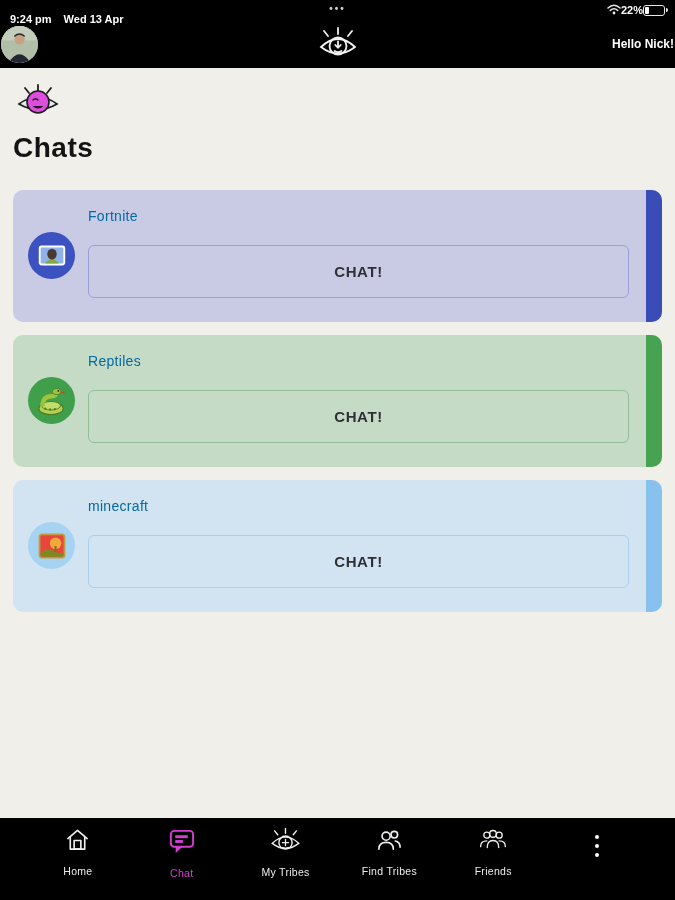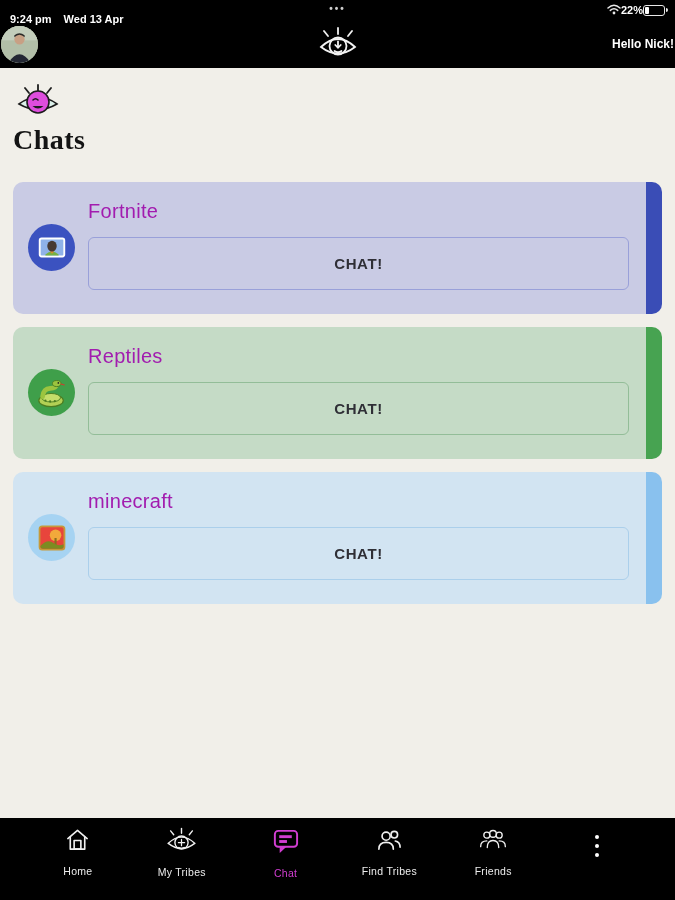--- a/index.html
+++ b/index.html
@@ -19,29 +19,29 @@
 
   
   .header { height:48px; background:#000; display:flex; align-items:center; justify-content:space-between; padding:0 1px; }
   .avatar { width:37px; height:37px; border-radius:50%; overflow:hidden; background:#b6c2ab; flex:0 0 auto; }
   .greeting { color:#fff; font-size:12px; font-weight:700; }
   .logo-wrap { position:absolute; left:50%; transform:translateX(-50%); top:26px; }
 
   
   .main { padding:14px 13px 0; }
   .brand-eye { margin-left:2px; }
-  .page-title { font-size:28px; font-weight:700; color:#141414; letter-spacing:0.5px; margin:0 0 26px;font-family:Liberation Serif, serif; }
+  .page-title { font-size:28px; font-weight:700; color:#141414; letter-spacing:0.5px; margin:8px 0 26px; }
 
   
   .card-row { display:flex; height:132px; margin-bottom:13px; }
   .card { position:relative; flex:1; border-radius:10px 0 0 10px; }
   .card-strip { width:16px; border-radius:0 10px 10px 0; }
   .chat-avatar { position:absolute; left:15px; top:42px; width:47px; height:47px; border-radius:50%;
     display:flex; align-items:center; justify-content:center; }
-  .card-title { padding:18px 9px 0 75px; font-size:20px; font-weight:500; color:#a21caf; letter-spacing:0.3px; }
+  .card-title { padding:18px 9px 0 75px; font-size:14px; font-weight:500; color:#0369a1; letter-spacing:0.3px; }
   .chat-btn { position:absolute; left:75px; right:17px; top:55px; height:53px; background:transparent;
     border-radius:6px; font-family:"Liberation Sans",sans-serif; font-size:15px; font-weight:700;
     letter-spacing:0.6px; color:#2f2f36; cursor:pointer; }
 
   .row-fortnite .card { background:#c9cbe4; }
   .row-fortnite .card-strip { background:#3a4db6; }
   .row-fortnite .chat-btn { border:1px solid #99a0d9; }
   .row-fortnite .chat-avatar { background:#3b52c0; }
 
   .row-reptiles .card { background:#c5dbc6; }
@@ -188,47 +188,47 @@
       <span>
         <svg width="27" height="27" viewBox="0 0 28 28" fill="none" stroke="#f0f0f0" stroke-width="1.7" stroke-linecap="round" stroke-linejoin="round">
           <path d="M4 12 L14 3.5 L24 12"></path>
           <path d="M6.5 10.5 V23 H21.5 V10.5"></path>
           <rect x="10.5" y="14" width="7" height="9"></rect>
         </svg>
       </span>
       <span class="nav-label">Home</span>
     </div>
 
+    <div class="nav-item active">
+      <span>
+        <svg width="29" height="29" viewBox="0 0 30 30" fill="none">
+          <rect x="4" y="4" width="23" height="16.5" rx="3.5" stroke="#d23ed2" stroke-width="2"></rect>
+          <path d="M9 20 L9 27 L16 20.5" fill="#d23ed2"></path>
+          <rect x="8.5" y="8.5" width="13" height="3" fill="#d23ed2"></rect>
+          <rect x="8.5" y="13.5" width="8" height="3" fill="#d23ed2"></rect>
+        </svg>
+      </span>
+      <span class="nav-label">Chat</span>
+    </div>
+
     <div class="nav-item">
       <span>
         <svg width="33" height="28" viewBox="0 0 42 36" fill="none" stroke="#f0f0f0" stroke-width="1.8" stroke-linecap="round">
           <path d="M21 8 V2"></path>
             <path d="M11 10 L7 5"></path>
             <path d="M31 10 L35 5"></path>
           <path d="M4 21 Q21 5 38 21 Q21 34 4 21 Z"></path>
           <circle cx="21" cy="20" r="8.5"></circle>
           <path d="M21 16 V24 M17 20 H25" stroke-width="1.6"></path>
           <path d="M17.5 26.5 Q21 29 24.5 26.5"></path>
         </svg>
       </span>
       <span class="nav-label">My Tribes</span>
     </div>
 
-    <div class="nav-item active">
-      <span>
-        <svg width="29" height="29" viewBox="0 0 30 30" fill="none">
-          <rect x="4" y="4" width="23" height="16.5" rx="3.5" stroke="#d23ed2" stroke-width="2"></rect>
-          <path d="M9 20 L9 27 L16 20.5" fill="#d23ed2"></path>
-          <rect x="8.5" y="8.5" width="13" height="3" fill="#d23ed2"></rect>
-          <rect x="8.5" y="13.5" width="8" height="3" fill="#d23ed2"></rect>
-        </svg>
-      </span>
-      <span class="nav-label">Chat</span>
-    </div>
-
     <div class="nav-item">
       <span>
         <svg width="28" height="27" viewBox="0 0 28 28" fill="none" stroke="#f0f0f0" stroke-width="1.7" stroke-linecap="round">
           <circle cx="11" cy="9.5" r="4.2"></circle>
           <path d="M3.5 23 Q3.5 16 11 16 Q18.5 16 18.5 23"></path>
           <circle cx="19.5" cy="8" r="3.4"></circle>
           <path d="M20.5 14.5 Q25.5 15.5 25.5 21"></path>
         </svg>
       </span>
       <span class="nav-label">Find Tribes</span>

